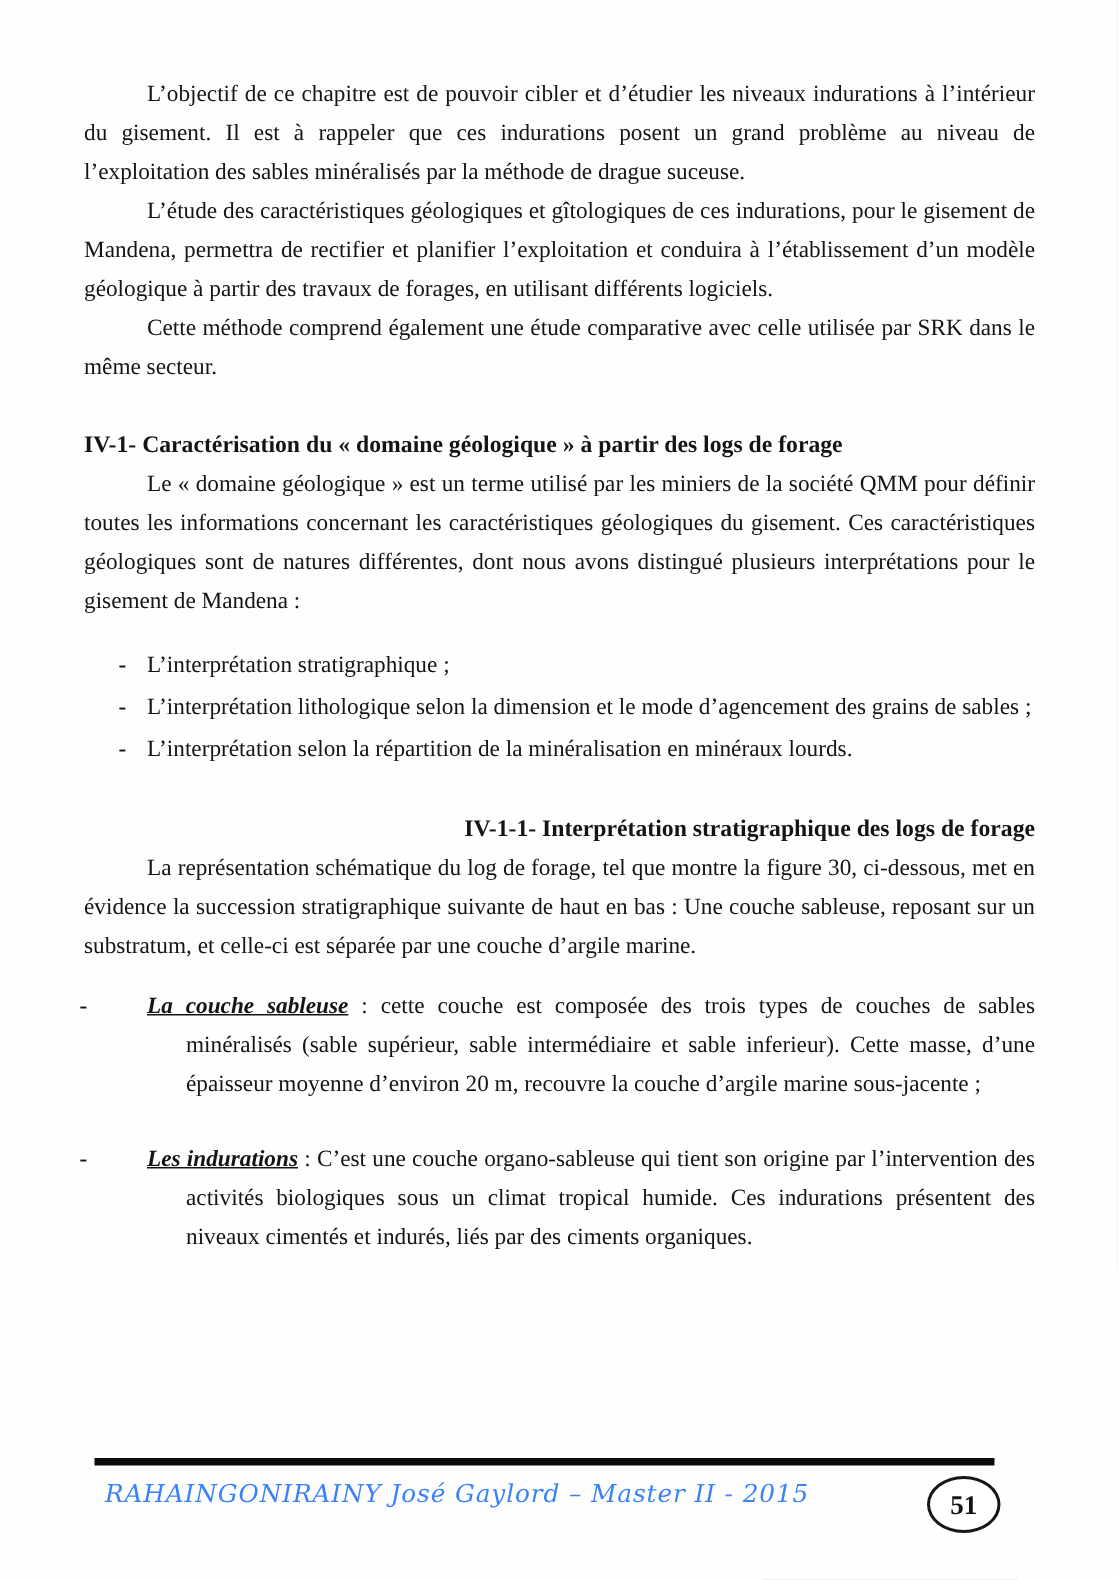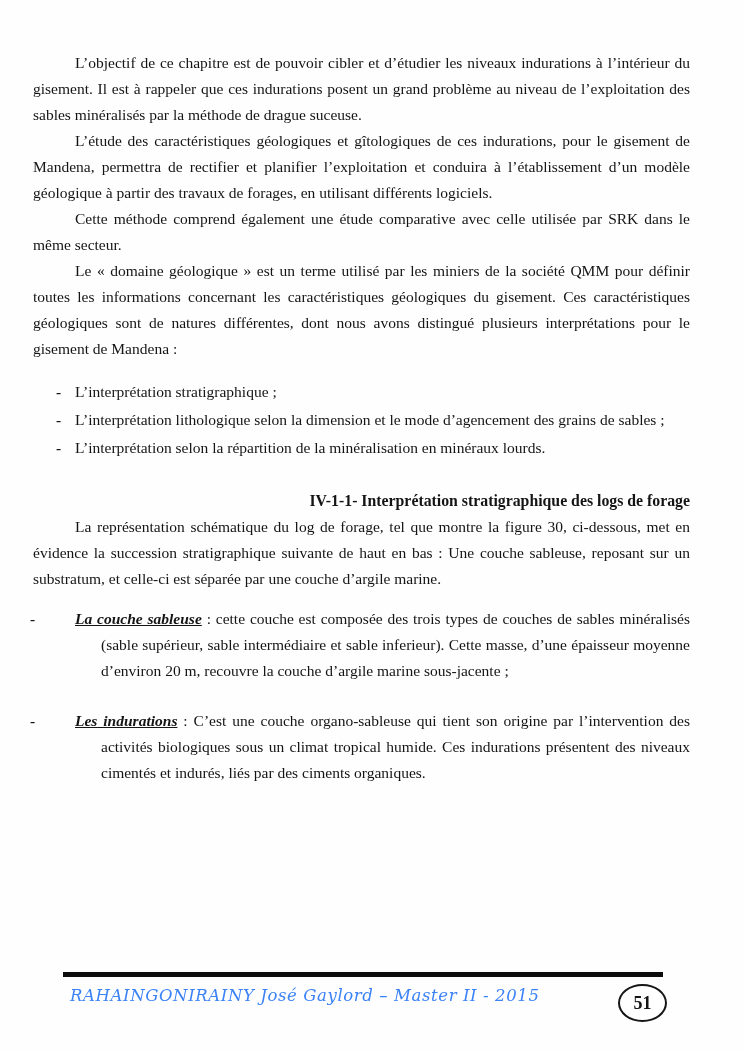--- a/index.html
+++ b/index.html
@@ -7,21 +7,21 @@
     position: relative;
     width: 745px;
     height: 1053px;
     margin: 0 auto;
     background: #fefefe;
     font-family: "Liberation Serif", serif;
     color: #141414;
     overflow: hidden;
   }
   .content {
-    padding: 50px 55px 0 33px;
+    padding: 50px 55px 0 56px;
     font-size: 15.5px;
     line-height: 26px;
     text-align: justify;
   }
   p.body {
     margin: 0;
     text-indent: 42px;
   }
   .heading1 {
     margin: 26px 0 0 0;
@@ -98,20 +98,21 @@
 </head>
 <body>
 
 <div class="page">
   <div class="content">
 
     <p class="body">L’objectif de ce chapitre est de pouvoir cibler et d’étudier les niveaux  indurations à l’intérieur du gisement. Il est à rappeler que ces indurations posent un grand problème au niveau de l’exploitation des sables minéralisés par la méthode de drague suceuse.</p>
     <p class="body">L’étude des caractéristiques géologiques et gîtologiques de ces indurations, pour le gisement de Mandena, permettra de rectifier et planifier l’exploitation et conduira à l’établissement d’un modèle géologique à partir des travaux de forages, en utilisant différents logiciels.</p>
     <p class="body">Cette méthode comprend également une étude comparative avec celle utilisée par SRK dans le même secteur.</p>
 
+    <p class="heading1">IV-1- Caractérisation du « domaine géologique » à partir des logs de forage</p>
 
     <p class="body after-heading">Le « domaine géologique » est un terme utilisé par les miniers de la société QMM pour définir toutes les informations concernant les caractéristiques géologiques du gisement. Ces caractéristiques géologiques sont de natures différentes, dont nous avons distingué plusieurs interprétations pour le gisement de Mandena :</p>
 
     <div class="bullets">
       <div class="bullet">
         <span class="dash">-</span>
         <span>L’interprétation stratigraphique ;</span>
       </div>
       <div class="bullet">
         <span class="dash">-</span>

